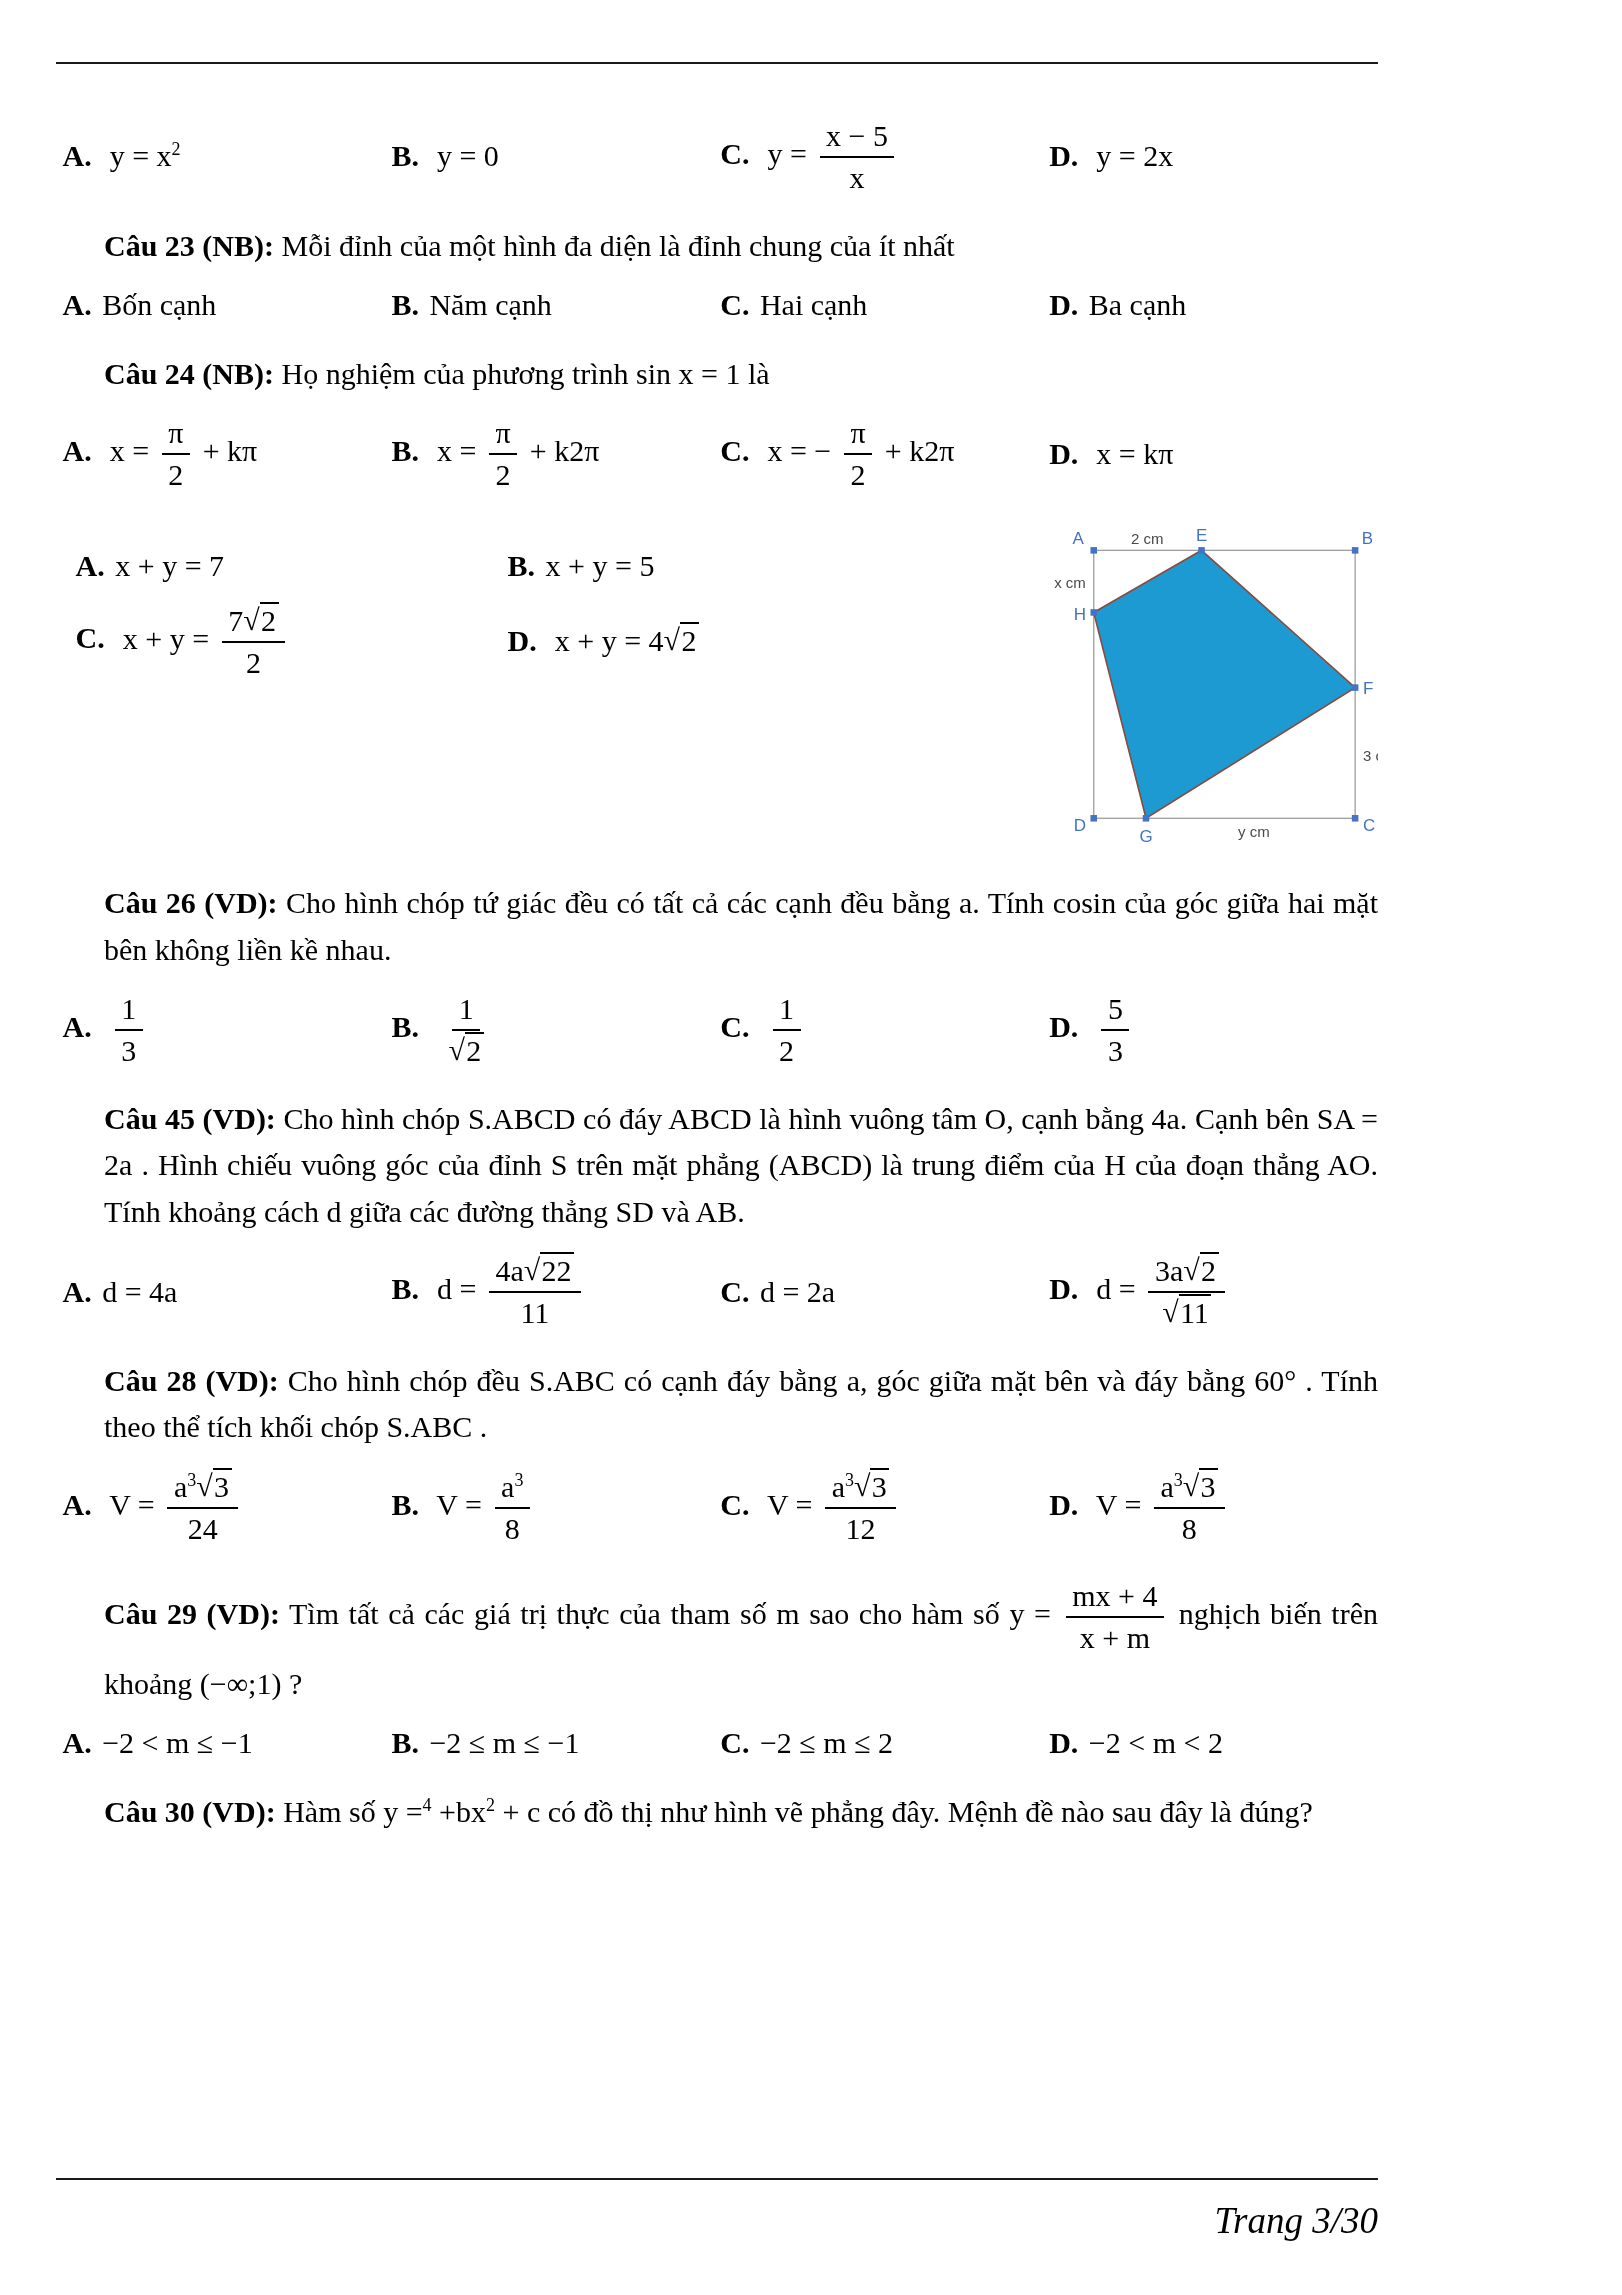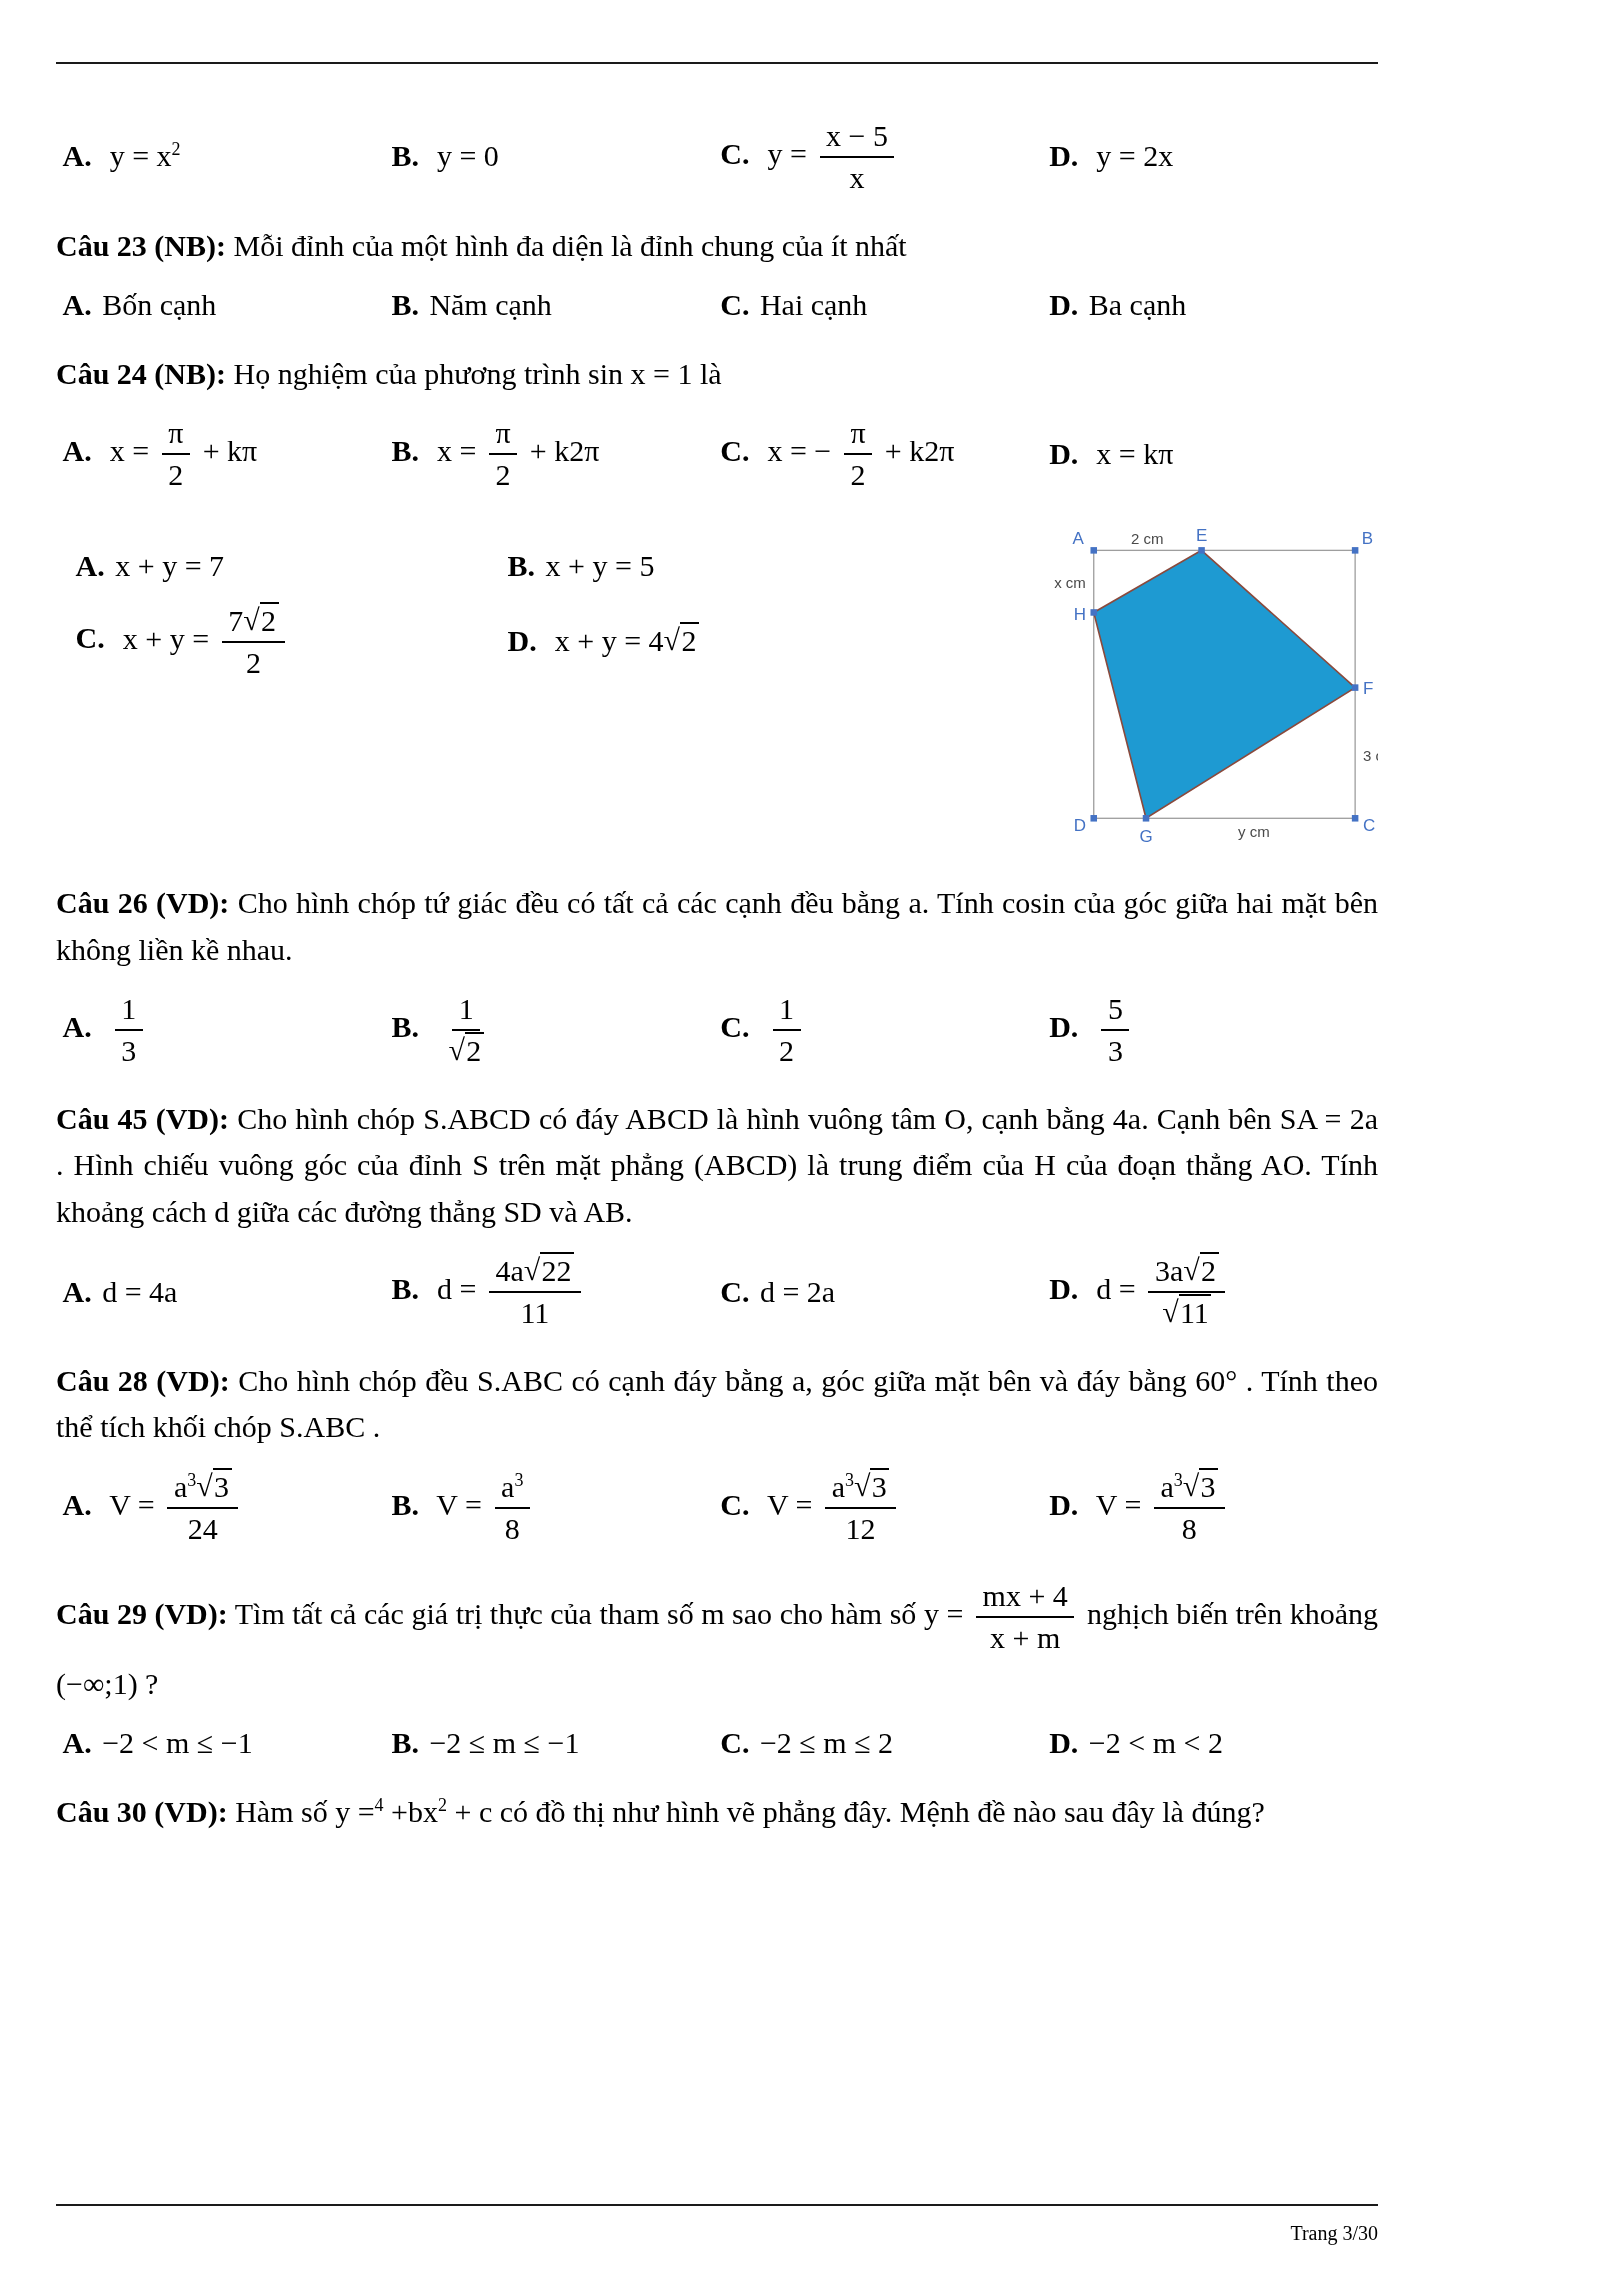--- a/index.html
+++ b/index.html
@@ -6,21 +6,21 @@
   .page{
     width:1434px;min-height:2295px;box-sizing:border-box;
     padding:62px 56px 46px 56px;
     display:flex;flex-direction:column;
     font-family:"Liberation Serif",serif;
     font-size:30px;line-height:1.55;color:#000;background:#fff;
   }
   .rule{border:0;border-top:2.6px solid #1a1a1a;margin:0;width:100%;}
   .rule-top{margin-bottom:36px;}
   p{margin:0;}
-  .q{margin-top:19.6px;}
+  .q{margin-top:19.6px;margin-left:48px;}
   .just{text-align:justify;}
   b{font-weight:bold;}
   .opts4{
     display:grid;grid-template-columns:1fr 1fr 1fr 1fr;
     margin:13px 0 2.6px 6.5px;align-items:center;
   }
   .opt{white-space:nowrap;}
   .opt > b{margin-right:10.5px;}
   .frac{
     display:inline-flex;flex-direction:column;align-items:center;
@@ -36,21 +36,21 @@
   .q25left{flex:1 1 auto;padding-right:46px;}
   .q25fig{flex:0 0 auto;width:330px;padding-top:3.9px;}
   .opts2{
     display:grid;grid-template-columns:432px 1fr;
     margin:23.6px 0 0 19.6px;row-gap:8px;align-items:center;
   }
   .figure-svg{display:block;}
   .fig-corner{font-family:"Liberation Sans",sans-serif;font-size:26px;fill:#4472c4;}
   .fig-dim{font-family:"Liberation Sans",sans-serif;font-size:23px;fill:#4a4a4a;}
   .bottom{margin-top:auto;}
-  .footer{text-align:right;margin-top:11.8px;font-size:20px;}
+  .footer{text-align:right;margin-top:11.8px;font-size:37px;font-style:italic;}
 </style>
 </head>
 <body>
 
 <div class="page">
 
   <hr class="rule rule-top">
 
   <section>
     <div class="opts4">

